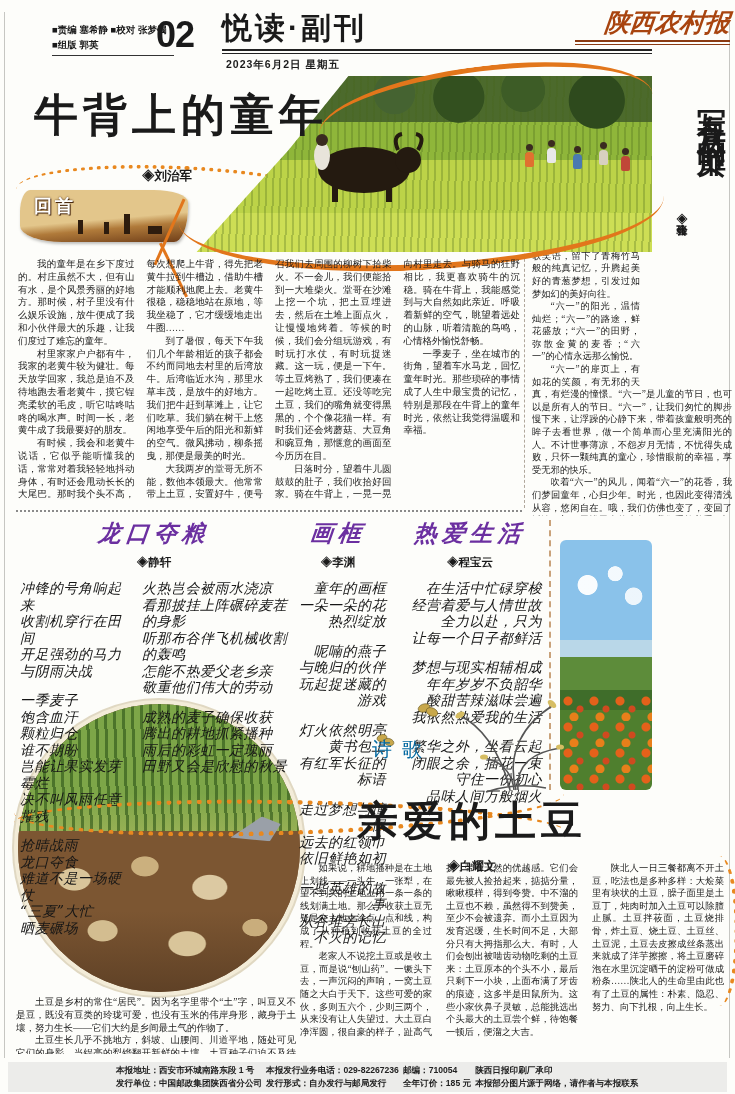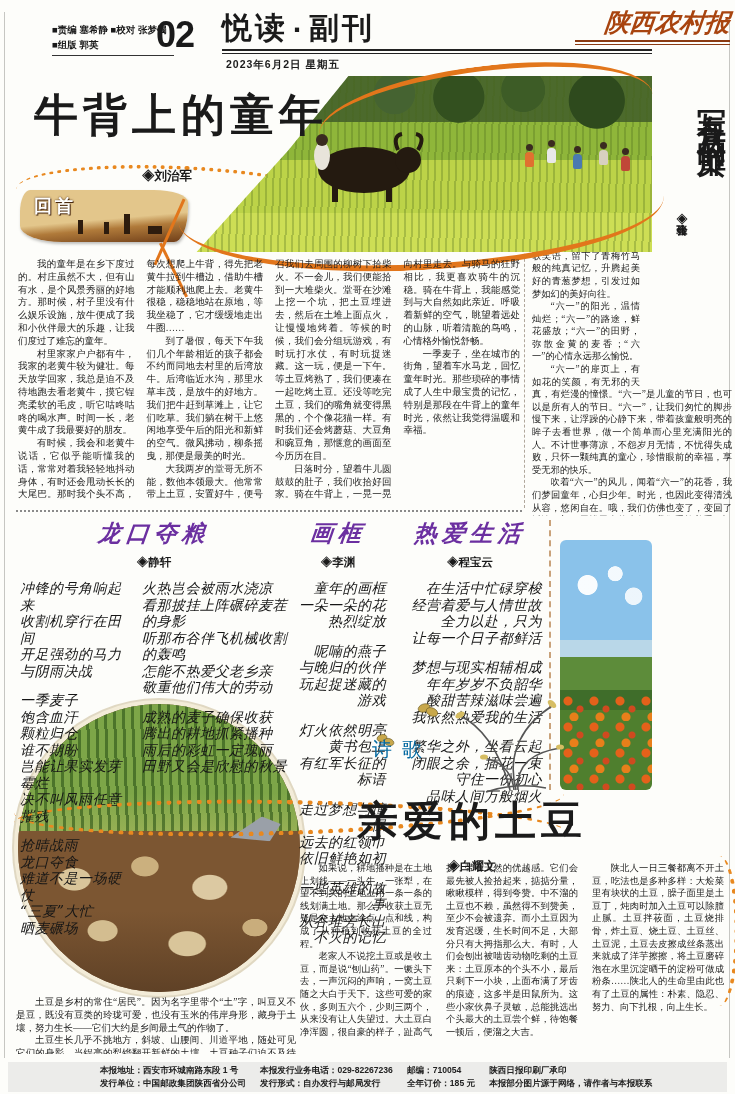--- a/index.html
+++ b/index.html
@@ -5,21 +5,21 @@
   html,body{margin:0;padding:0;background:#e8e8e4;}
   .page{position:relative;width:735px;height:1094px;background:#fdfdfa;margin:0 auto;
         overflow:hidden;font-family:"Liberation Serif","DejaVu Serif",serif;color:#1a1a1a;}
   .edge{position:absolute;top:12px;height:1046px;width:0;border-left:1px solid #c6c6c2;}
   .abs{position:absolute;}
 
   
   .editors{left:52px;top:22px;width:122px;font-family:"Liberation Sans",sans-serif;
            font-size:9.5px;font-weight:bold;line-height:15px;border-bottom:1px solid #333;padding-bottom:3px;}
   .pageno{left:156px;top:14px;font-family:"Liberation Sans",sans-serif;font-size:36px;font-weight:900;letter-spacing:-1px;}
-  .section-title{left:222px;top:8px;font-family:Liberation Mono, monospace;font-size:30px;font-weight:900;letter-spacing:3px;}
+  .section-title{left:222px;top:8px;font-family:Liberation Sans, sans-serif;font-size:30px;font-weight:900;letter-spacing:3px;}
   .rule2{left:222px;top:49px;width:430px;border-top:2px solid #222;}
   .rule1{left:222px;top:53px;width:430px;border-top:1px solid #222;}
   .date{left:226px;top:58px;font-family:"Liberation Sans",sans-serif;font-size:10.5px;font-weight:bold;letter-spacing:1px;}
   .masthead{left:570px;top:6px;width:160px;text-align:right;font-family:"DejaVu Serif",serif;
             font-style:italic;font-weight:bold;font-size:25px;color:#a8440f;transform:skewX(-6deg);}
   .mast-rule2{left:575px;top:40px;width:155px;border-top:2px solid #8a3a12;}
   .mast-rule1{left:575px;top:44px;width:155px;border-top:1px solid #8a3a12;}
 
   
   .headline{left:34px;top:86px;font-family:Liberation Sans, sans-serif;font-size:44px;
@@ -109,23 +109,23 @@
   .trowel{position:absolute;right:18px;top:40%;width:52px;height:26px;background:#9aa0a8;
           clip-path:polygon(0 40%,70% 0,100% 50%,70% 100%);transform:rotate(-18deg);}
   .pot-title{left:300px;top:794px;width:344px;text-align:center;z-index:6;}
   .pot-title .t{font-family:Liberation Mono, monospace;font-size:41px;font-weight:900;letter-spacing:5px;}
   .pot-title .a{font-size:12px;font-weight:bold;margin-top:9px;font-family:"Liberation Sans",sans-serif;}
   .pot-c1{left:16px;top:996px;width:280px;height:58px;overflow:hidden;font-size:9.5px;line-height:12.8px;text-align:justify;z-index:3;}
   .pot-cols{left:300px;top:862px;width:424px;height:196px;overflow:hidden;column-count:3;column-gap:14px;
             font-size:9.3px;line-height:12.6px;text-align:justify;}
 
   
-  .footer{left:8px;top:1062px;width:719px;height:30px;background:#ececea;display:flex;gap:14px;
+  .footer{left:8px;top:1062px;width:719px;height:30px;background:#ececea;display:flex;gap:4px;
           font-family:"Liberation Sans",sans-serif;font-size:8.6px;font-weight:bold;color:#222;
-          padding-top:2px;box-sizing:border-box;}
+          padding-top:2px;box-sizing:border-box;padding-left:16px;}
   .footer .fg{line-height:13px;}
   .footer .fg:nth-child(1){margin-left:92px;}
 </style>
 </head>
 <body>
 
 <div class="page">
   <div class="edge abs" style="left:4px;"></div>
   <div class="edge abs" style="left:729px;"></div>
 

